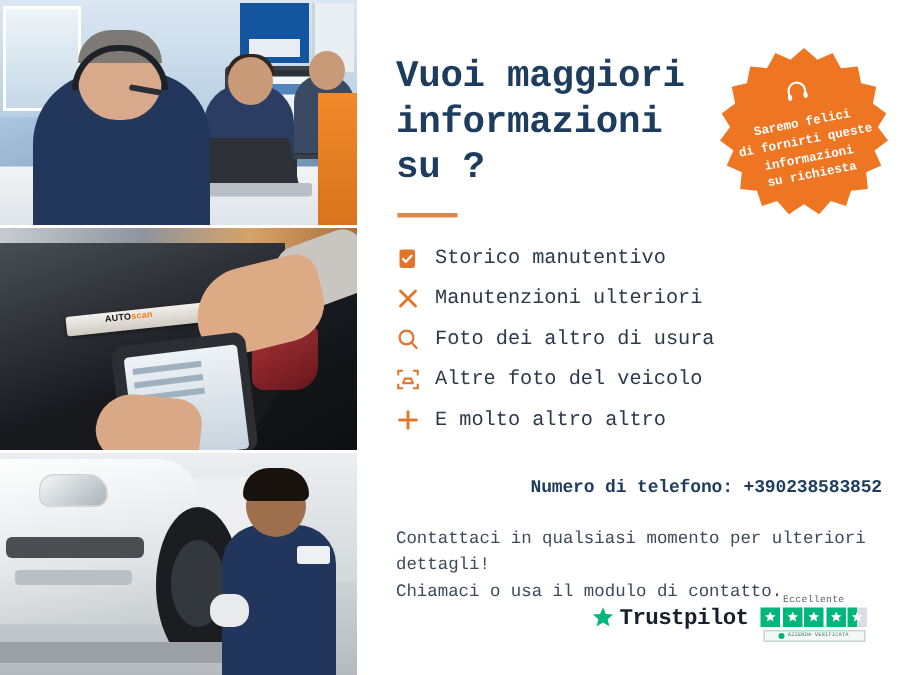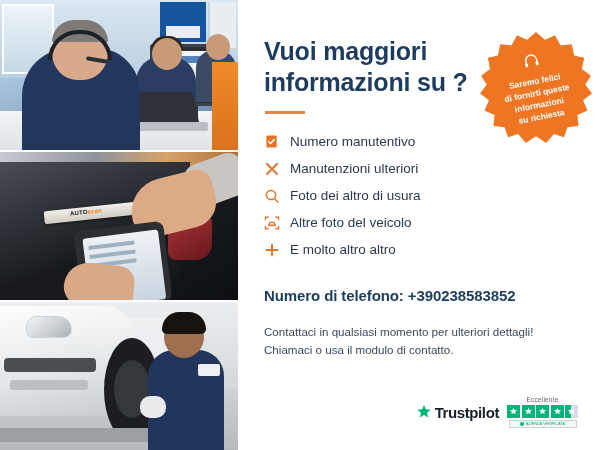--- a/index.html
+++ b/index.html
@@ -68,32 +68,32 @@
   .p3 .tire:after { content:""; position:absolute; left:10px; top:22px; width:36px; height:58px; background:#33383c; border-radius:18px/29px; }
   .p3 .lift { position:absolute; left:0; bottom:8px; width:150px; height:14px; background:#9aa0a4; }
   .p3 .mech { position:absolute; right:14px; top:48px; width:76px; height:102px; background:#22355c; border-radius:26px 26px 0 0; }
   .p3 .mhead { position:absolute; right:34px; top:14px; width:40px; height:42px; background:#9e6f4d; border-radius:50%; }
   .p3 .mhair { position:absolute; right:32px; top:10px; width:44px; height:22px; background:#17120e; border-radius:22px 22px 6px 6px; }
   .p3 .glove { position:absolute; right:72px; top:94px; width:26px; height:22px; background:#e8eaec; border-radius:10px; }
   .p3 .badge { position:absolute; right:18px; top:62px; width:22px; height:12px; background:#eef1f3; border-radius:2px; }
   .p3 .cab { position:absolute; right:58px; top:16px; width:56px; height:92px; background:#eef0f2; opacity:.85; }
 
   
-  .content { position: relative; flex: 1; padding: 36px 12px 0 26px; }
+  .content { position: relative; flex: 1; padding: 36px 12px 0 26px; font-family: Liberation Mono, monospace; }
 
   .headline { font-size: 25px; line-height: 1.22; font-weight: bold; color:#1d3c5e; letter-spacing:-.2px; max-width: 205px; }
   .divider { width: 40px; height: 3px; background:#e0884a; margin: 14px 0 14px 1px; }
 
   .feature-list { list-style:none; }
   .feature { display:flex; align-items:center; height: 27px; }
   .feature .ico { width: 26px; flex:none; display:flex; align-items:center; justify-content:flex-start; color:#e3742a; }
   .feature .txt { font-size: 13.5px; color:#2b3a4a; }
 
   .phone-block { margin-top: 24px; }
-  .phone { font-size: 15px; font-weight:bold; color:#1d3c5e; letter-spacing:-.1px; }
+  .phone { font-size: 12px; font-weight:bold; color:#1d3c5e; letter-spacing:-.1px;text-align:right; }
   .sub { margin-top: 19px; font-size: 11.6px; line-height: 1.55; color:#3c4a59; }
 
   
   .tp { position:absolute; right: 22px; bottom: 22px; display:flex; align-items:center; gap:8px; }
   .tp-logo { display:flex; align-items:center; gap:3px; }
   .tp-name { font-size:15px; font-weight:bold; color:#17212b; letter-spacing:-.4px; }
   .tp-right { display:flex; flex-direction:column; align-items:center; gap:2px; }
   .tp-ecc { font-size:6.5px; color:#5b666f; letter-spacing:.2px; }
   .stars { display:flex; gap:1.5px; }
   .star-box { width:13px; height:13px; background:#00b67a; display:flex; align-items:center; justify-content:center; }
@@ -182,21 +182,21 @@
 
     <ul class="feature-list">
 
       <li class="feature">
         <span class="ico">
           <svg width="15" height="15" viewBox="0 0 16 16">
               <rect x="2.5" y="1.5" width="11" height="13" rx="1.5" fill="#e3742a"></rect>
               <path d="M5 8.2l2 2 4-4.4" stroke="#fff" stroke-width="1.6" fill="none" stroke-linecap="round" stroke-linejoin="round"></path>
             </svg>
         </span>
-        <span class="txt">Numero manutentivo</span>
+        <span class="txt">Storico manutentivo</span>
       </li>
 
       <li class="feature">
         <span class="ico">
           <svg width="16" height="16" viewBox="0 0 16 16" stroke="#e3742a" stroke-width="1.9" stroke-linecap="round" fill="none">
               <path d="M3 3l10 10M13 3L3 13"></path>
               <circle cx="8" cy="8" r="1" fill="#e3742a" stroke="none"></circle>
             </svg>
         </span>
         <span class="txt">Manutenzioni ulteriori</span>

